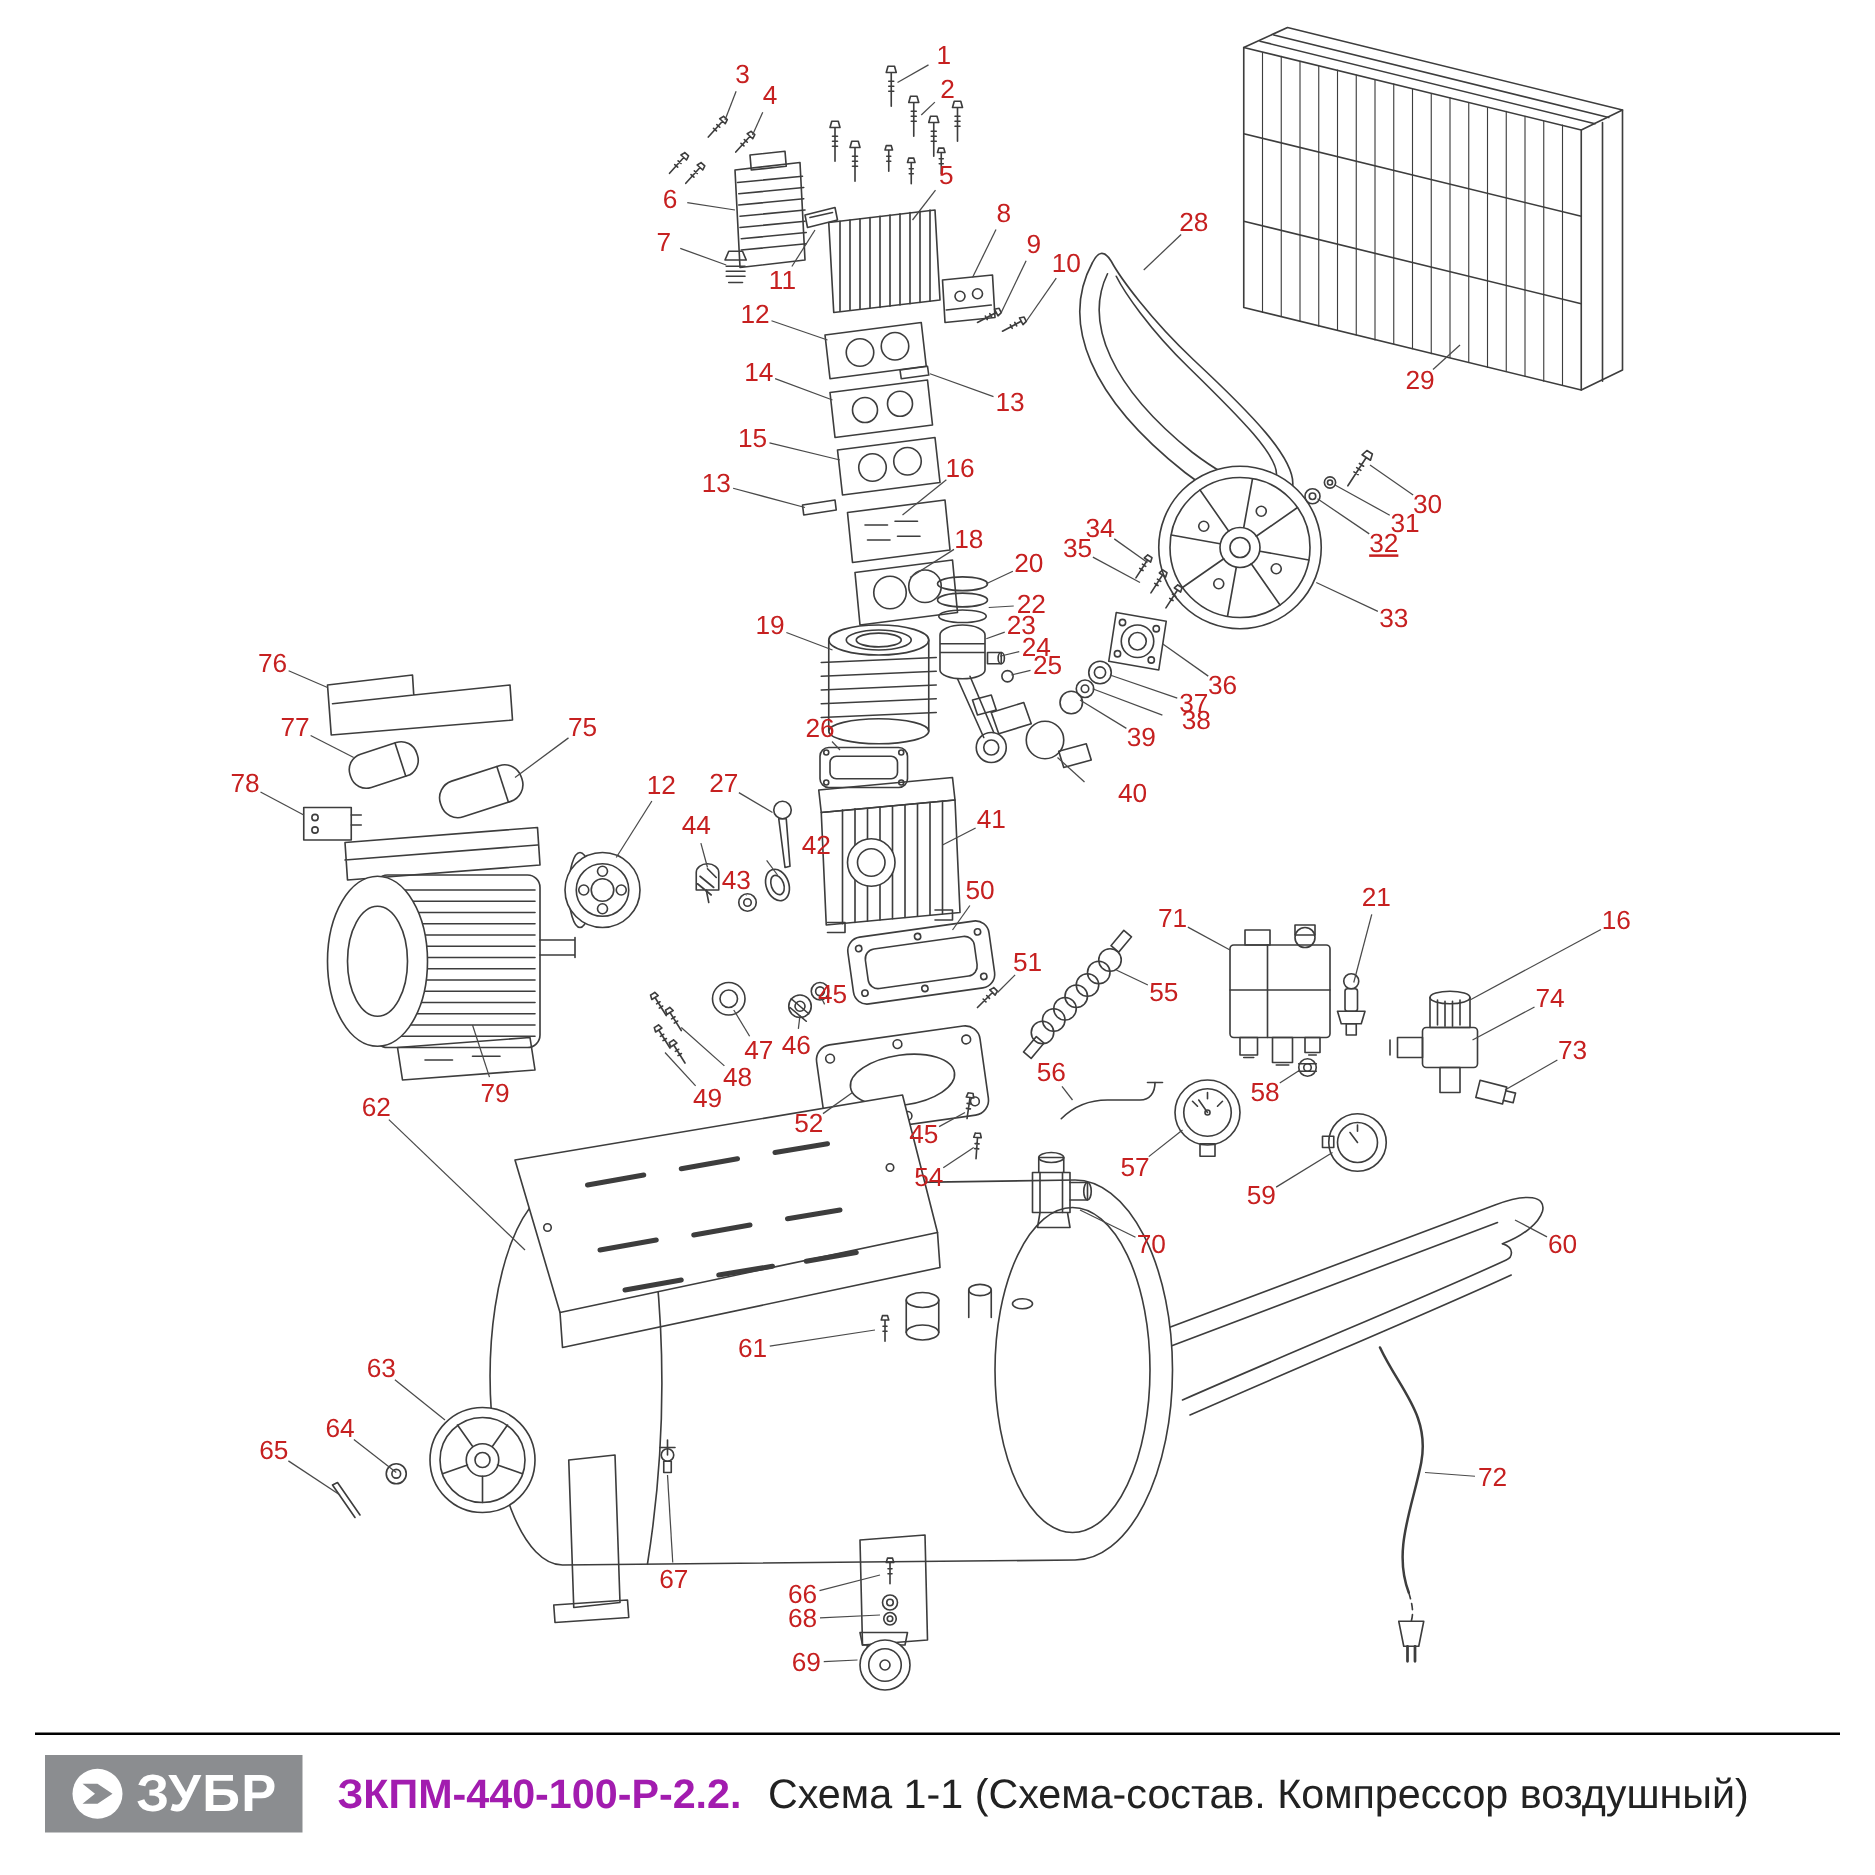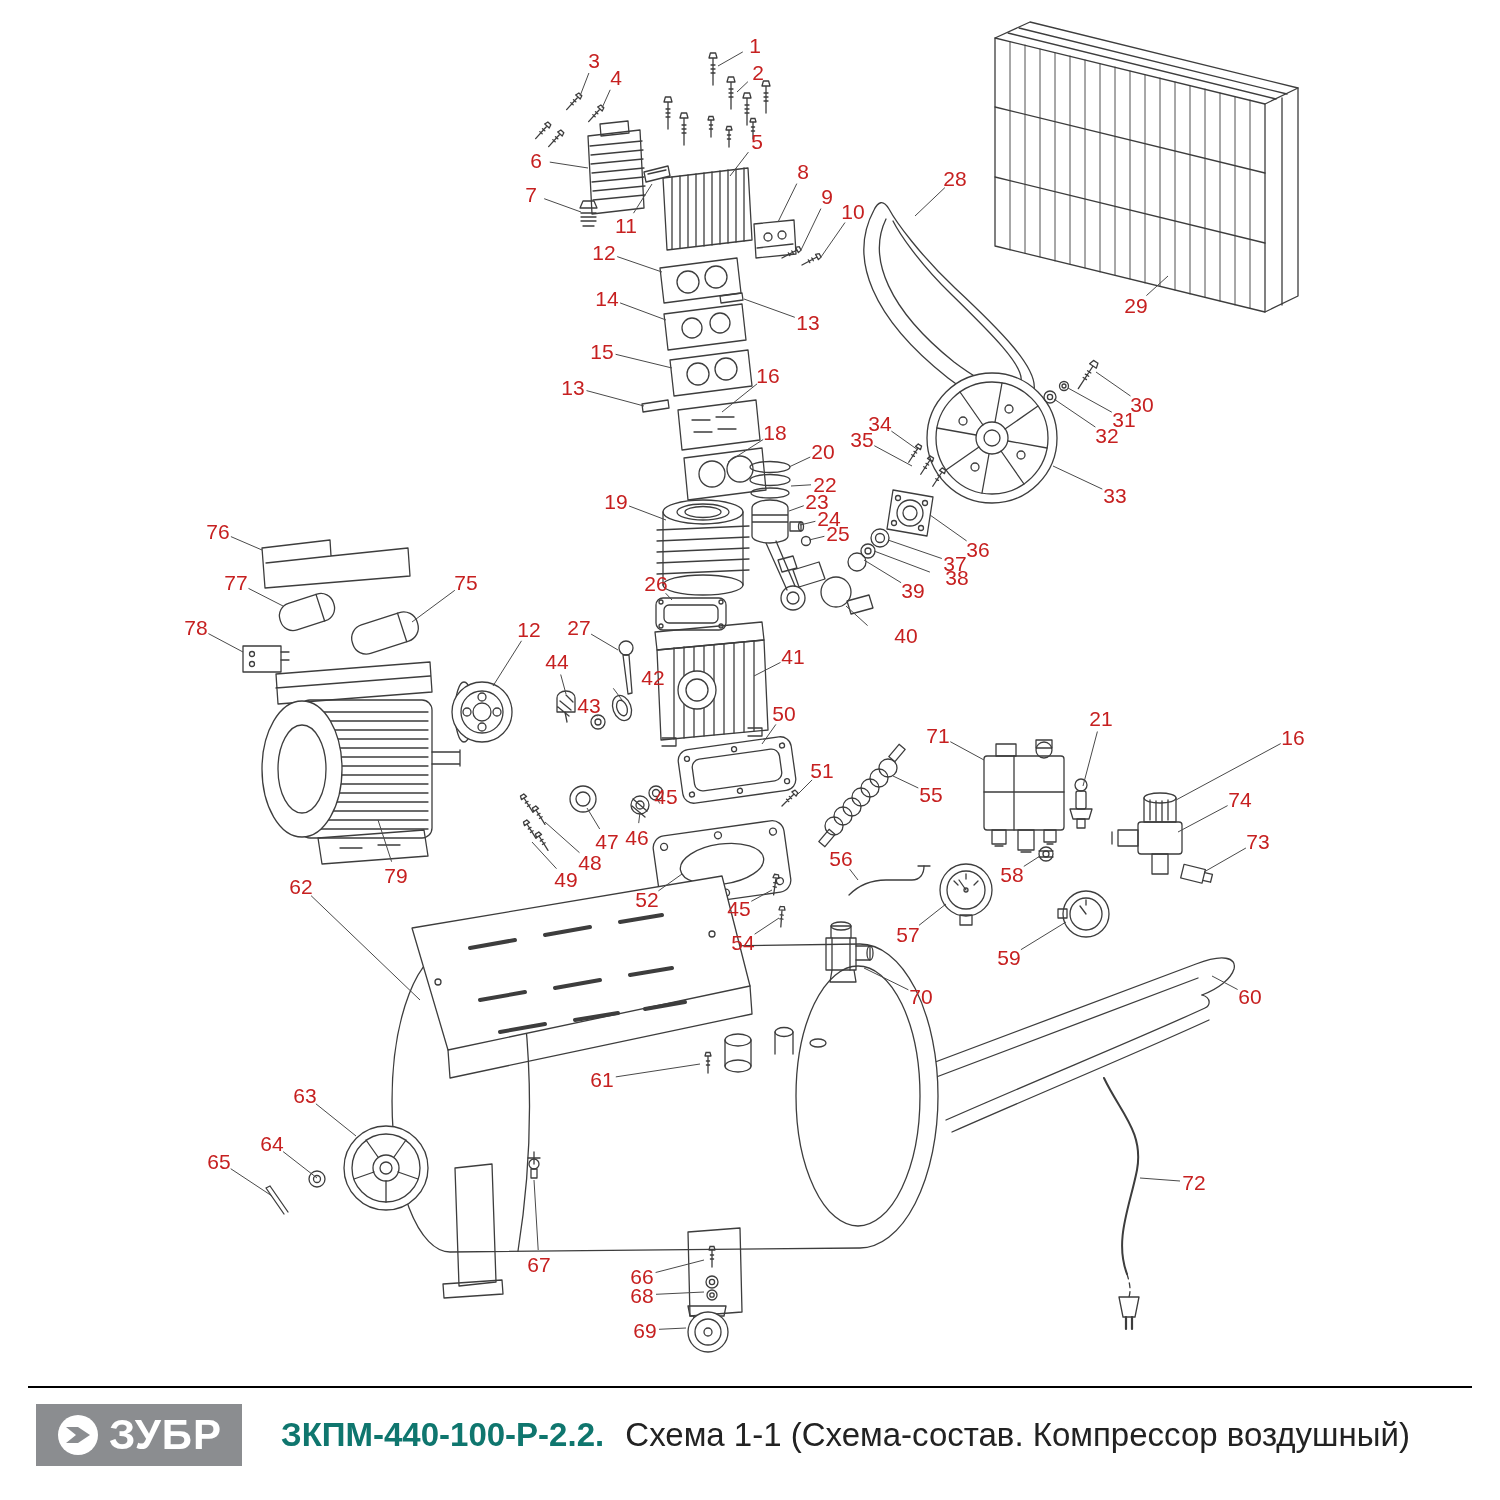--- a/index.html
+++ b/index.html
@@ -6,26 +6,26 @@
   .page{position:relative;width:1500px;height:1500px;background:#fff;overflow:hidden;
         font-family:"Liberation Sans",sans-serif;}
   .art,.leaders,.callouts{position:absolute;left:0;top:0;}
   .leaders{pointer-events:none;}
   .leaders line{stroke:#4a4a4a;stroke-width:1;}
   .callout{position:absolute;transform:translate(-50%,-50%);font-size:21px;line-height:1;
            color:inherit;white-space:nowrap;}
   .callout-layer{position:absolute;left:0;top:0;width:1500px;height:1390px;color:#c62020;}
   .footer-rule{position:absolute;left:28px;width:1444px;top:1386px;border-top:2px solid #000;}
   .footer{position:absolute;left:36px;top:1400px;width:1430px;height:70px;
-          display:flex;align-items:center;gap:39px;}
+          display:flex;align-items:center;gap:28px;}
   .logo-box{width:206px;height:62px;background:#8b8d90;display:flex;align-items:center;
             justify-content:center;gap:9px;flex:none;}
   .logo-text{color:#fff;font-weight:700;font-size:42px;letter-spacing:1px;}
   .caption{font-size:33px;color:#1c1c1c;white-space:nowrap;}
-  .caption .model{font-weight:700;color:#0f766e;}
+  .caption .model{font-weight:700;color:#a21caf;}
   .caption .scheme{font-weight:400;color:#222;margin-left:12px;}
 </style>
 </head>
 <body>
 
 <div class="page">
 
   <svg class="art" width="1500" height="1390" viewBox="0 0 1500 1390">
     <defs>
       <g id="bolt">
@@ -576,21 +576,21 @@
       <span class="callout" style="left: 817px; top: 501px;">23</span>
       <span class="callout" style="left: 829px; top: 518px;">24</span>
       <span class="callout" style="left: 838px; top: 533px;">25</span>
       <span class="callout" style="left: 656px; top: 583px;">26</span>
       <span class="callout" style="left: 579px; top: 627px;">27</span>
       <span class="callout" style="left: 529px; top: 629px;">12</span>
       <span class="callout" style="left: 955px; top: 178px;">28</span>
       <span class="callout" style="left: 1136px; top: 305px;">29</span>
       <span class="callout" style="left: 1142px; top: 404px;">30</span>
       <span class="callout" style="left: 1124px; top: 419px;">31</span>
-      <span class="callout" style="left: 1107px; top: 435px;">32</span>
+      <span class="callout" style="left: 1107px; top: 435px; text-decoration: underline;">32</span>
       <span class="callout" style="left: 1115px; top: 495px;">33</span>
       <span class="callout" style="left: 880px; top: 423px;">34</span>
       <span class="callout" style="left: 862px; top: 439px;">35</span>
       <span class="callout" style="left: 978px; top: 549px;">36</span>
       <span class="callout" style="left: 955px; top: 563px;">37</span>
       <span class="callout" style="left: 943px; top: 577px; margin-left: 14px;">38</span>
       <span class="callout" style="left: 913px; top: 590px;">39</span>
       <span class="callout" style="left: 878px; top: 635px; margin-left: 28px;">40</span>
       <span class="callout" style="left: 793px; top: 656px;">41</span>
       <span class="callout" style="left: 605px; top: 677px; margin-left: 48px;">42</span>

